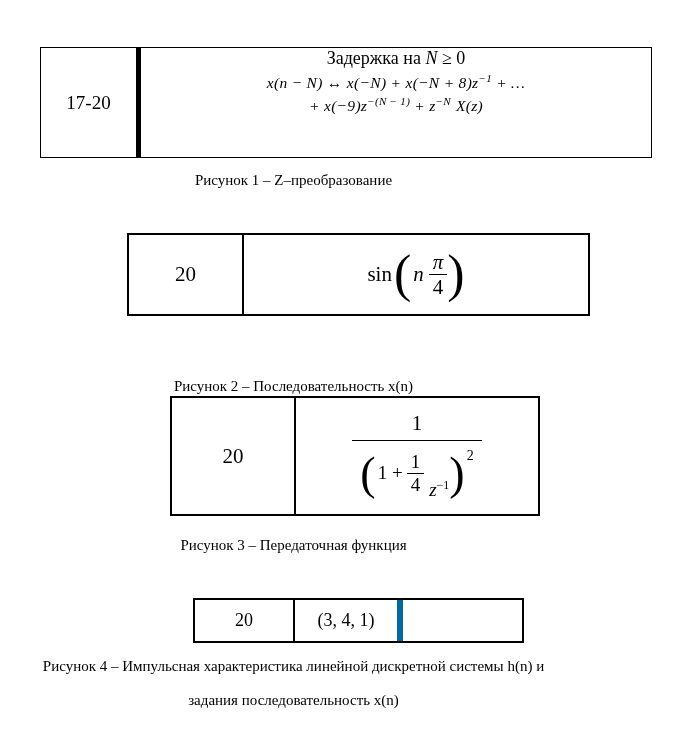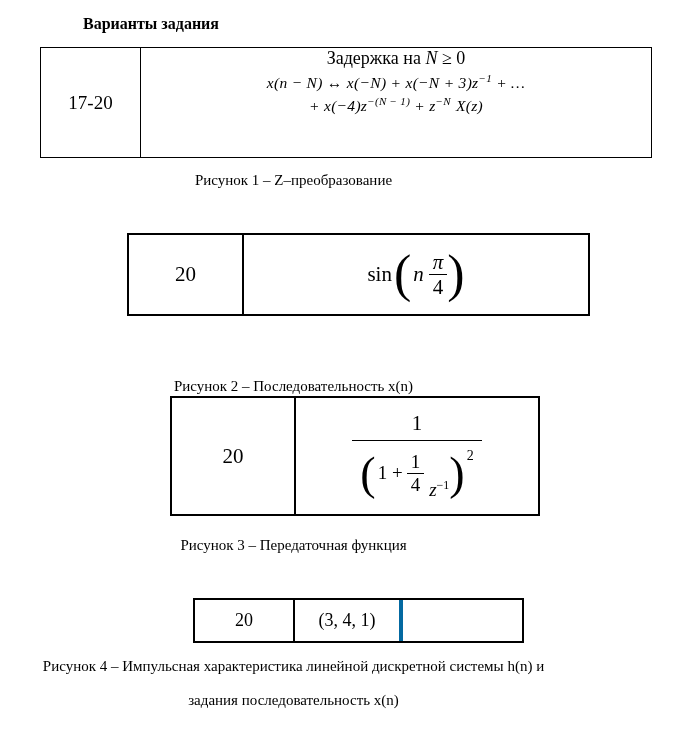--- a/index.html
+++ b/index.html
@@ -16,21 +16,21 @@
     font-size: 16px; font-weight: 700;
   }
 
   
   .table { position: absolute; display: flex; background: #fff; }
   .cell { display: flex; align-items: center; justify-content: center; }
   .it { font-style: italic; }
 
   
   .table1 { left: 40px; top: 47px; width: 612px; height: 111px; border: 1px solid #000; }
-  .t1-variant { width: 100px; border-right: 1px solid #000000; font-size: 19px; }
+  .t1-variant { width: 100px; border-right: 5px solid #000000; font-size: 19px; }
   .t1-content { flex: 1; display: flex; flex-direction: column; align-items: center; gap: 3px; }
   .t1-title { font-size: 18px; }
   .t1-formula { font-size: 15.5px; letter-spacing: 0.3px; }
   .t1-formula sup { font-size: 11px; }
   .sp-left { margin-left: 5px; margin-top: 16px; }
 
   
   .caption { position: absolute; left: 0; width: 587px; text-align: center; font-size: 15px; }
   .cap1 { top: 172px; }
   .cap2 { top: 337px; margin-top: 41px; }
@@ -64,41 +64,40 @@
     display: inline-flex; align-items: center; font-size: 19px;
   }
   .bden .pre { margin: 0 4px 0 2px; }
   .zgroup { margin-left: 5px; margin-top: 32px; }
   .zgroup sup { font-size: 12px; }
   .power { align-self: flex-start; font-size: 14px; margin: 2px 0 0 2px; }
 
   
   .table4 { left: 193px; top: 598px; width: 331px; height: 45px; border: 2px solid #000; }
   .t4-variant { width: 100px; border-right: 2px solid #000; font-size: 18px; }
-  .t4-h { width: 108px; border-right: 4px solid #0369a1; font-size: 18px; }
+  .t4-h { width: 108px; border-right: 6px solid #0369a1; font-size: 18px; }
   .t4-x { flex: 1; font-size: 18px; }
 </style>
 </head>
 <body>
 
 <div class="page">
 
-  <div class="heading">Варианты задания</div>
 
   <div class="table table1">
     <div class="cell t1-variant">17-20</div>
     <div class="t1-content">
       <div class="t1-title">
         <span>Задержка на </span><span class="it">N</span><span> ≥ 0</span>
       </div>
       <div class="t1-formula it">
-        <span>x(n − N) ↔ x(−N) + x(−N + 3)z</span><sup>−1</sup><span> + …</span>
+        <span>x(n − N) ↔ x(−N) + x(−N + 8)z</span><sup>−1</sup><span> + …</span>
       </div>
       <div class="t1-formula it">
-        <span>+ x(−4)z</span><sup>−(N − 1)</sup><span> + z</span><sup>−N</sup><span class="sp-left">X(z)</span>
+        <span>+ x(−9)z</span><sup>−(N − 1)</sup><span> + z</span><sup>−N</sup><span class="sp-left">X(z)</span>
       </div>
     </div>
   </div>
   <div class="caption cap1">Рисунок 1 – Z–преобразование</div>
 
   <div class="table table2">
     <div class="cell t2-variant">20</div>
     <div class="cell t2-content">
       <span class="math2">
         <span class="fn">sin</span>

